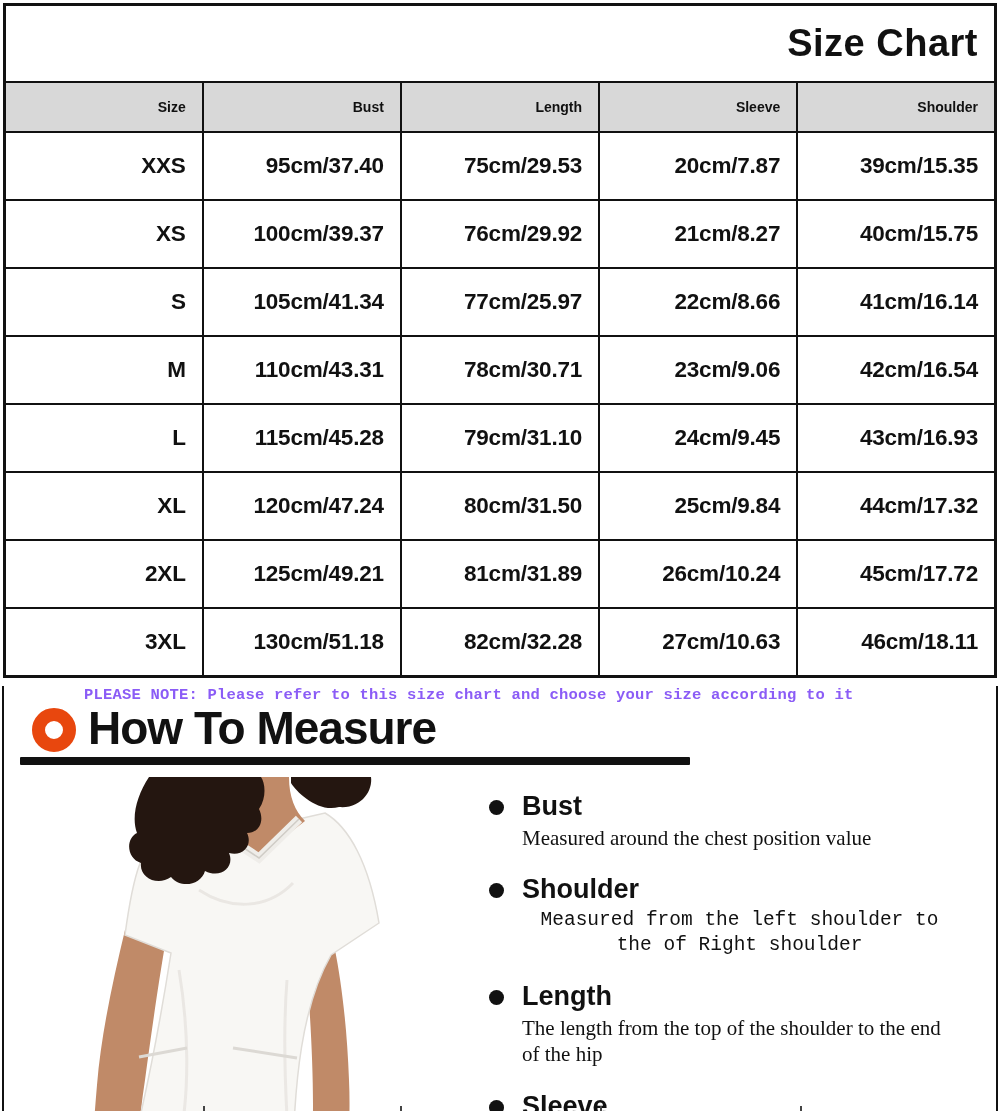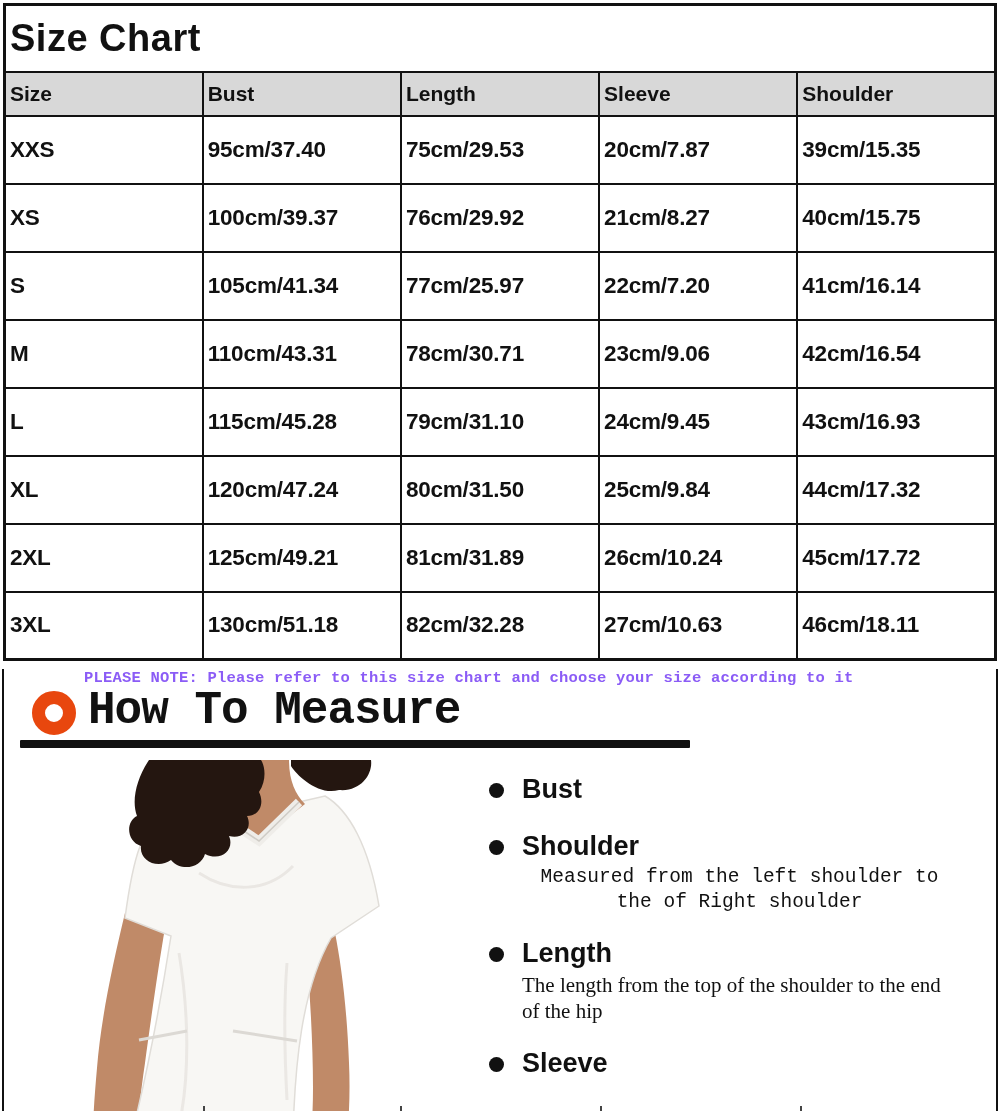--- a/index.html
+++ b/index.html
@@ -6,36 +6,36 @@
   html,body { margin:0; padding:0; background:#fff; }
   .page {
     width:1000px; height:1111px; background:#fff; position:relative;
     font-family:"Liberation Sans", sans-serif; color:#111; overflow:hidden;
   }
 
   
   .table-wrap { padding:3px 3px 0 3px; }
   table.size-table { width:994px; border-collapse:collapse; border:3px solid #111; table-layout:fixed; }
   table.size-table th, table.size-table td {
-    border:2px solid #111; text-align:left; vertical-align:middle; padding:4px;
+    border:2px solid #111; text-align:right; vertical-align:middle; padding:16px;
   }
   th.chart-title { height:67px; font-size:38px; font-weight:bold; background:#fff; letter-spacing:0.5px; }
-  tr.header-row th { height:44px; background:#d8d8d8; font-size:21px; font-weight:bold; }
+  tr.header-row th { height:44px; background:#d8d8d8; font-size:14px; font-weight:bold; }
   tbody td { height:68px; font-size:22.5px; font-weight:bold; letter-spacing:-0.2px; }
 
   
   .bottom {
     margin:0 2px; height:528px; position:relative;
     border-left:2px solid #111; border-right:2px solid #111; border-bottom:3px solid #111;
   }
   .note {
     margin:8px 0 0 80px; font-family:"Liberation Mono", monospace; font-weight:bold;
     font-size:15.5px; color:#8b5cf6; letter-spacing:0.2px; white-space:nowrap;
   }
-  .htm-head { display:flex; align-items:center; height:50px; margin:1px 0 0 28px;font-family:Liberation Mono, monospace; }
+  .htm-head { display:flex; align-items:center; height:50px; margin:1px 0 0 28px; }
   .donut { width:44px; height:44px; border:13px solid #e8470e; border-radius:50%; flex:none; background:#fff; }
   .htm-title { font-size:46px; font-weight:bold; margin:0 0 4px 12px; letter-spacing:-1px; white-space:nowrap; }
   .underline { height:8px; background:#111; width:670px; margin:2px 0 0 16px; border-radius:1px; }
 
   .content { display:flex; }
   .photo { width:430px; height:437px; margin-left:33px; flex:none; }
   .measure-list { flex:1; padding:26px 8px 0 22px; }
   .mi { display:flex; margin-bottom:23px; }
   .mi .bullet { width:15px; height:15px; border-radius:50%; background:#111; margin:9px 18px 0 0; flex:none; }
   .mi h3 { margin:0 0 3px 0; font-size:27px; font-weight:bold; letter-spacing:0; }
@@ -77,21 +77,21 @@
             <td>XS</td>
             <td>100cm/39.37</td>
             <td>76cm/29.92</td>
             <td>21cm/8.27</td>
             <td>40cm/15.75</td>
           </tr>
           <tr>
             <td>S</td>
             <td>105cm/41.34</td>
             <td>77cm/25.97</td>
-            <td>22cm/7.20</td>
+            <td>22cm/8.66</td>
             <td>41cm/16.14</td>
           </tr>
           <tr>
             <td>M</td>
             <td>110cm/43.31</td>
             <td>78cm/30.71</td>
             <td>23cm/9.06</td>
             <td>42cm/16.54</td>
           </tr>
           <tr>
@@ -169,20 +169,21 @@
                  C144,124 164,120 168,106 C184,114 198,102 192,88 C206,92 216,80 210,68
                  C222,68 228,56 222,44 C230,32 228,18 224,12 Z" fill="#241610"></path>
         <path d="M254,12 L334,12 C336,26 324,44 302,42 C282,48 260,28 254,18 Z" fill="#241610"></path>
       </svg>
 
       <div class="measure-list">
           <div class="mi">
             <span class="bullet"></span>
             <div>
               <h3>Bust</h3>
+              <p>Measured around the chest position value</p>
             </div>
           </div>
           <div class="mi">
             <span class="bullet"></span>
             <div>
               <h3>Shoulder</h3>
               <p>Measured from the left shoulder to the of Right shoulder</p>
             </div>
           </div>
           <div class="mi">

